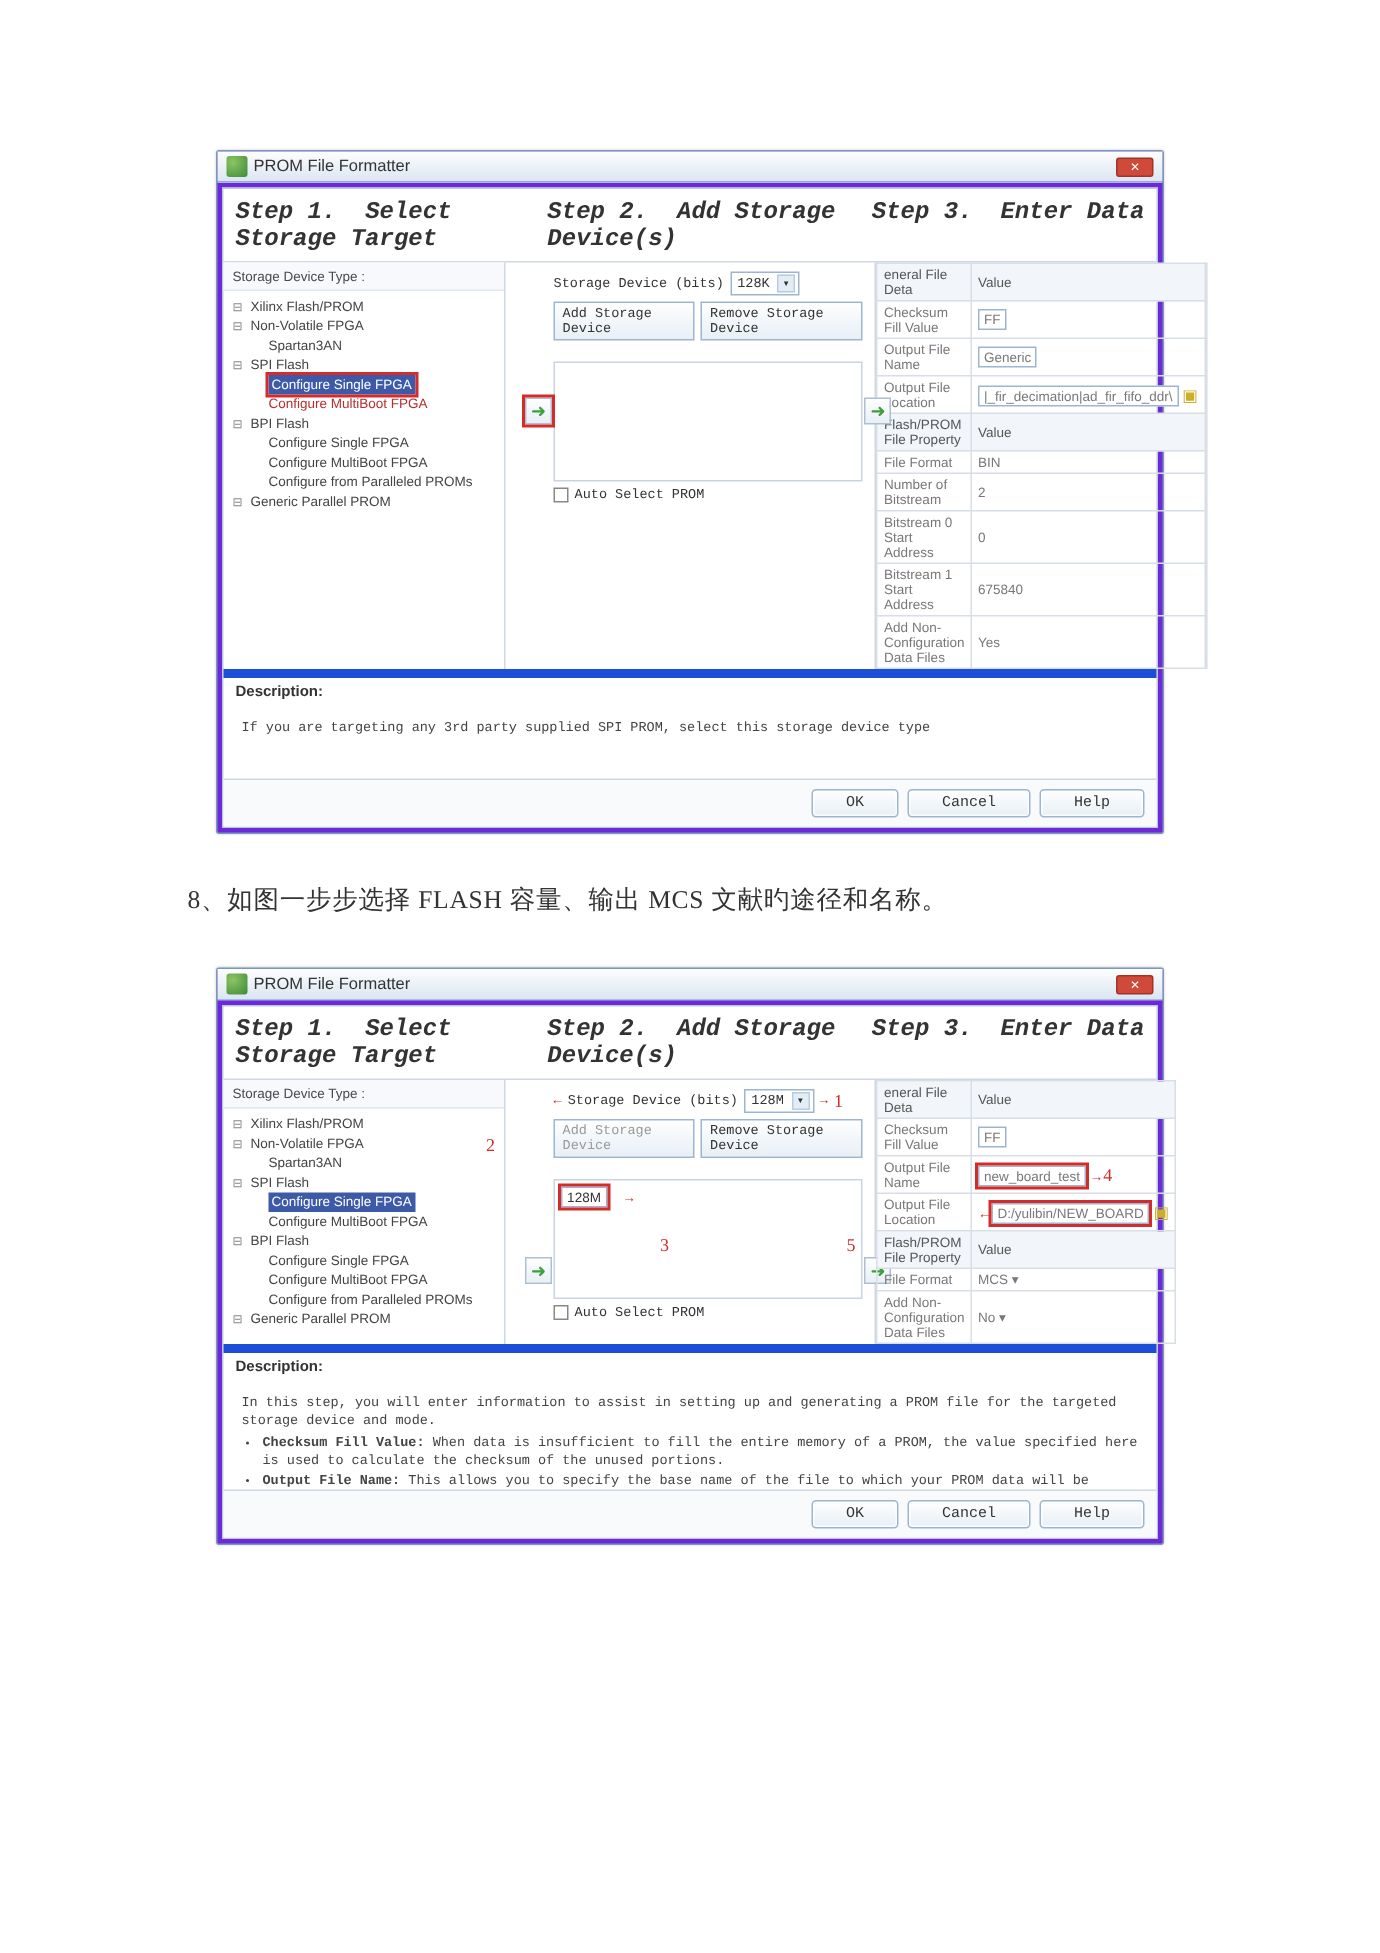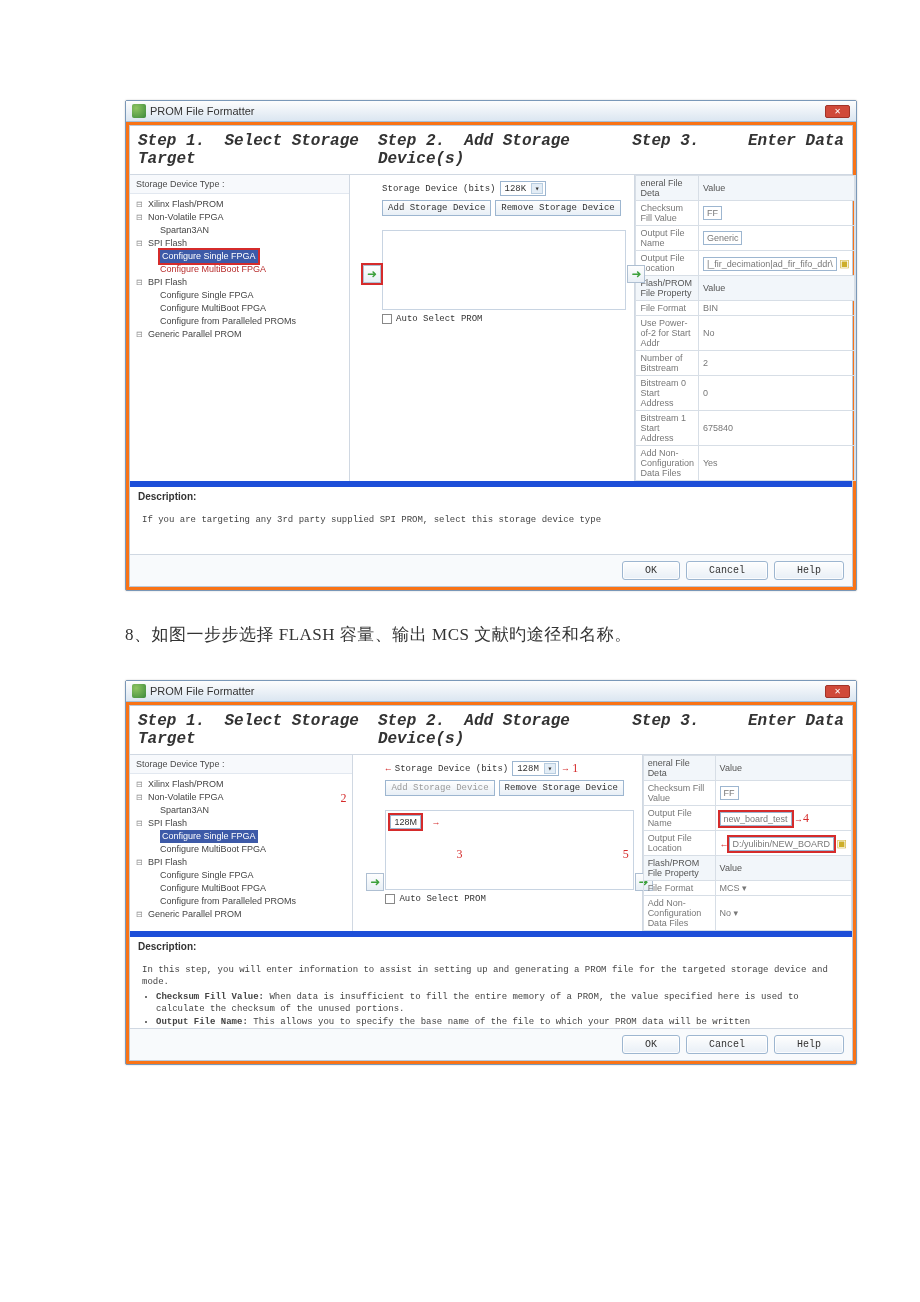--- a/index.html
+++ b/index.html
@@ -7,22 +7,22 @@
     margin: 0;
     background: #fff;
     font-family: "Microsoft YaHei", Arial, sans-serif;
     font-size: 12px;
     color: #333;
     padding: 100px 125px 40px 125px;
     width: 920px;
   }
   .window {
     border: 1px solid #7a98b8;
-    background: #f97316;
-    width: 732px;
+    background: #6d28d9;
+    width: 632px;
     margin: 0 auto 32px auto;
     border-radius: 2px;
     box-shadow: 0 0 2px rgba(0,0,0,.2);
   }
   .titlebar {
     display: flex;
     align-items: center;
     background: linear-gradient(#fdfdfd,#dbe6f1);
     border-bottom: 1px solid #a6bfd8;
     padding: 3px 6px;
@@ -228,24 +228,20 @@
                   </tr>
           <tr class="headrow">
                     <td>Flash/PROM File Property</td>
                     <td>Value</td>
                   </tr>
           <tr>
                     <td>File Format</td>
                     <td>BIN</td>
                   </tr>
           <tr>
-                    <td>Use Power-of-2 for Start Addr</td>
-                    <td>No</td>
-                  </tr>
-          <tr>
                     <td>Number of Bitstream</td>
                     <td>2</td>
                   </tr>
           <tr>
                     <td>Bitstream 0 Start Address</td>
                     <td>0</td>
                   </tr>
           <tr>
                     <td>Bitstream 1 Start Address</td>
                     <td>675840</td>

